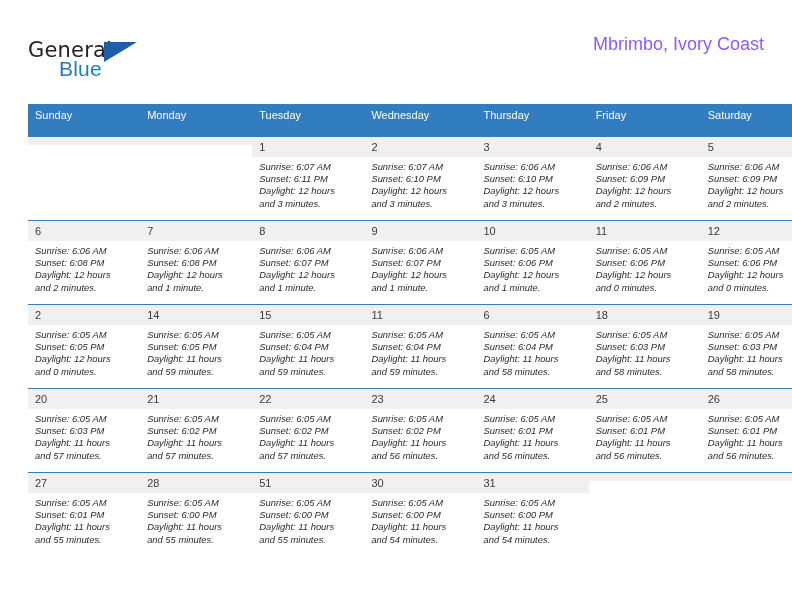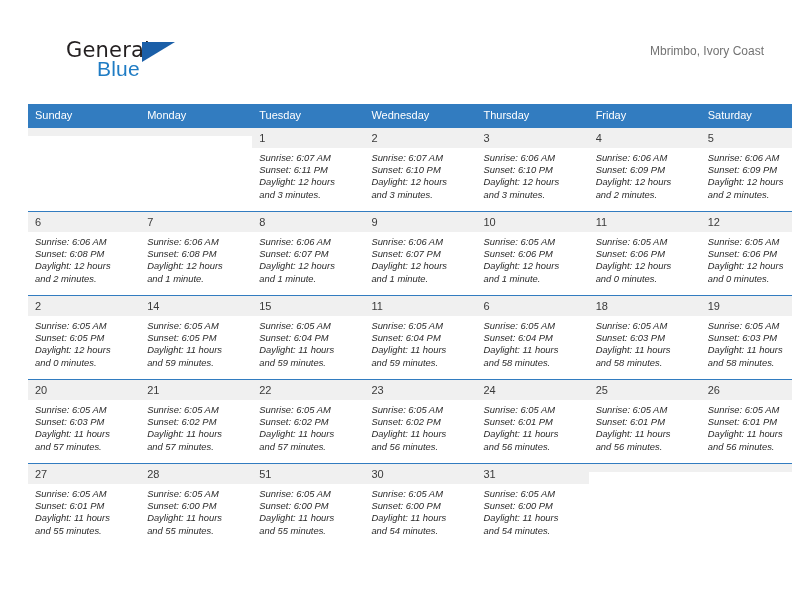--- a/index.html
+++ b/index.html
@@ -28,21 +28,20 @@
     top: 28px;
     right: 28px;
     height: 70px;
   }
   .brand {
     position: absolute;
     left: 0;
     top: 10px;
     width: 200px;
     height: 56px;
-    margin-left: 38px;
   }
   .brand-general {
     position: absolute;
     left: 0;
     top: 0;
     font-size: 21px;
     letter-spacing: .2px;
     color: #231f20;
     font-family: "DejaVu Sans", sans-serif;
   }
@@ -71,24 +70,24 @@
     top: 0;
     text-align: right;
   }
   .cal-title {
     font-size: 27px;
     color: #202020;
     line-height: 34px;
     white-space: nowrap;
   }
   .cal-subtitle {
-    font-size: 12px;
-    color: #737373;
+    font-size: 18px;
+    color: #8b5cf6;
     line-height: 20px;
-    margin-top: 13px;
+    margin-top: 6px;
     white-space: nowrap;
   }
 
   
   .calendar {
     position: absolute;
     left: 28px;
     top: 104px;
     width: 736px;
   }
@@ -96,21 +95,21 @@
     border-collapse: collapse;
     table-layout: fixed;
     width: 736px;
   }
   table.cal th {
     background: #327cc0;
     color: #ffffff;
     font-size: 11px;
     font-weight: normal;
     text-align: left;
-    padding: 5px 0 6px 7px;
+    padding: 5px 0 15px 7px;
     height: 12px;
     border: none;
     width: 105.14px;
   }
   table.cal td {
     vertical-align: top;
     padding: 0;
     border-top: 1px solid #327cc0;
     height: 83px;
     width: 105.14px;

